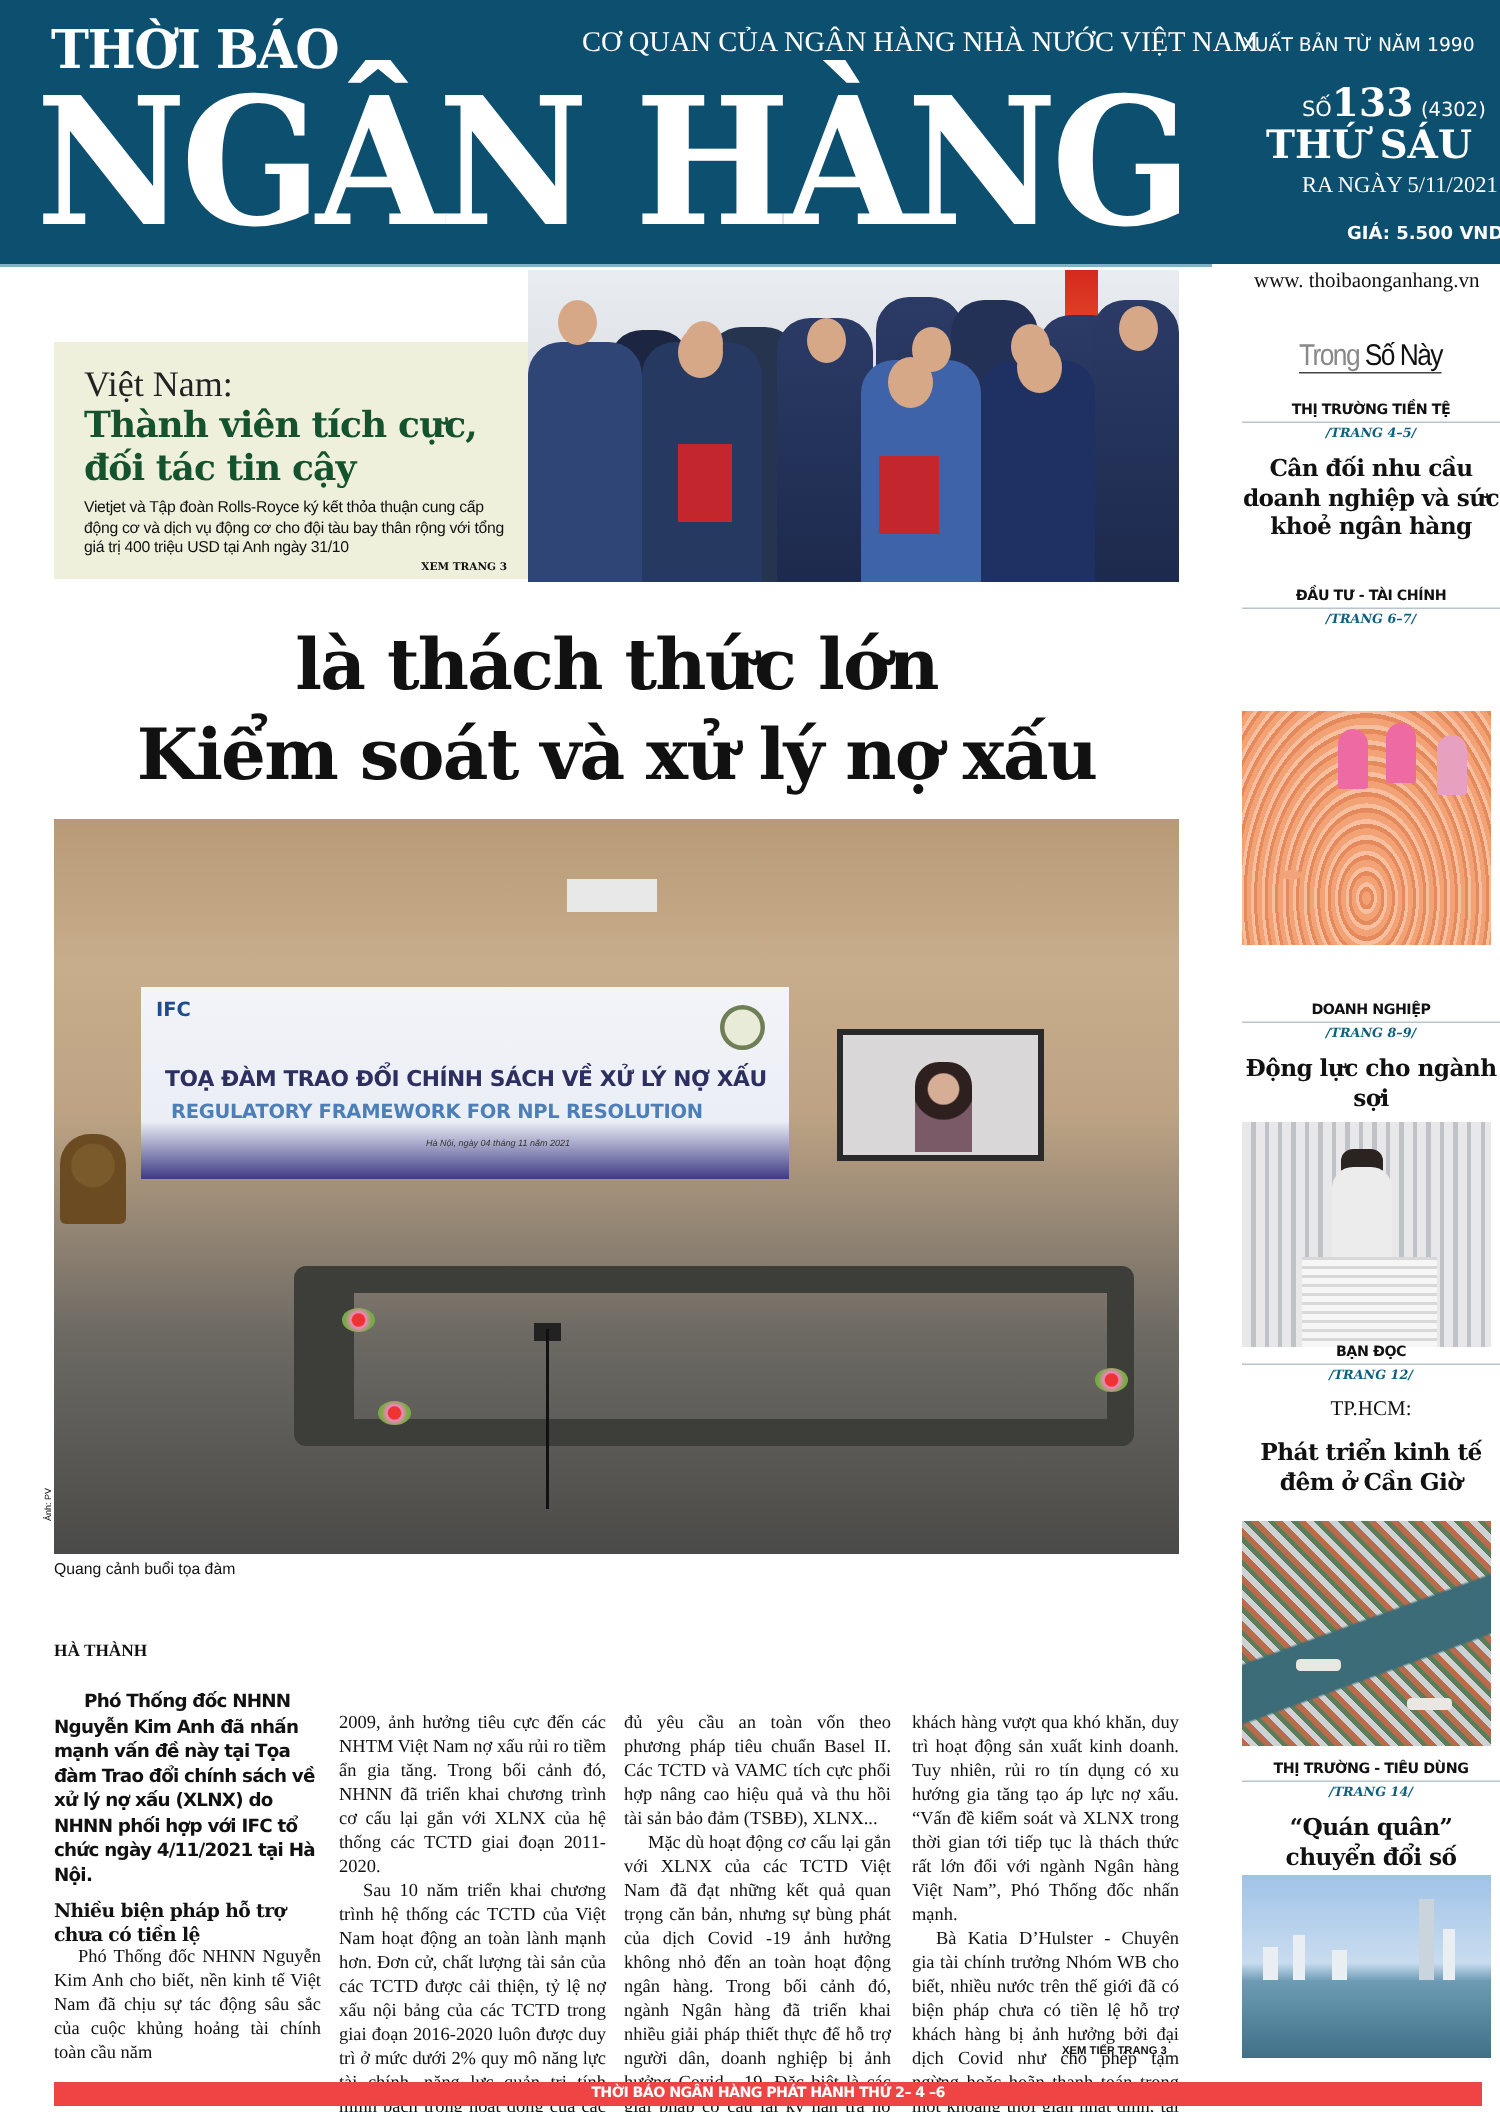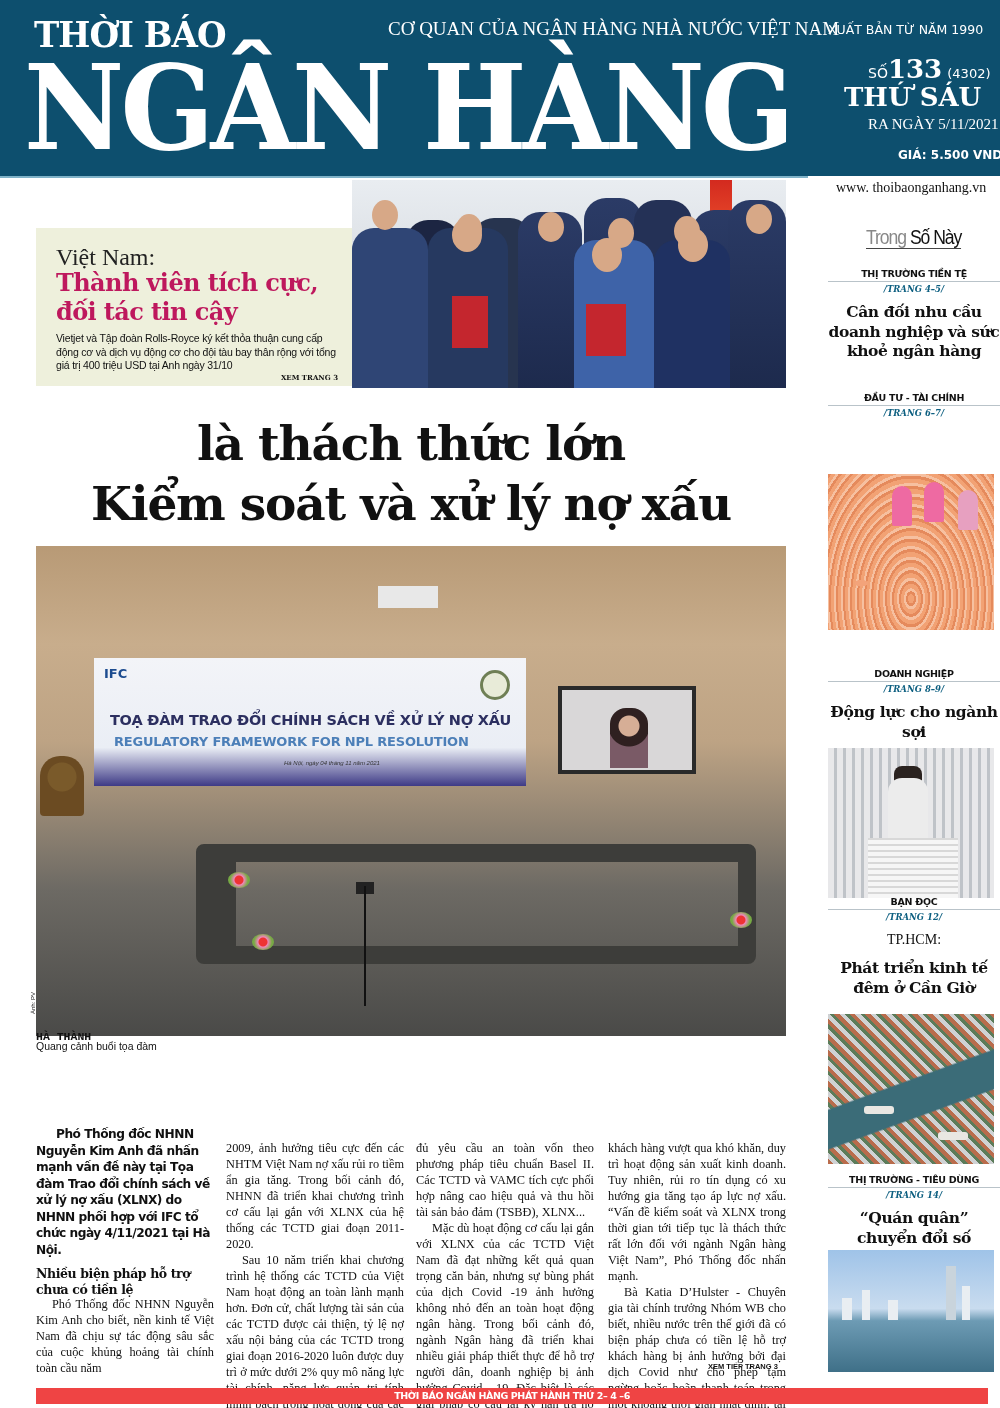--- a/index.html
+++ b/index.html
@@ -60,21 +60,21 @@
   .teaser {
     position: absolute; left: 36px; top: 228px; width: 316px; height: 158px;
     background: #eef0dc;
   }
   .teaser-kicker {
     position: absolute; left: 20px; top: 16px;
     font-family: "Liberation Serif", serif; font-size: 24px; color: #222;
   }
   .teaser-title {
     position: absolute; left: 20px; top: 40px; width: 300px;
-    font-family: "DejaVu Serif", serif; font-weight: 900; font-size: 24px; line-height: 29px; color: #be185d;
+    font-family: "DejaVu Serif", serif; font-weight: 900; font-size: 24px; line-height: 29px; color: #14532d;
     letter-spacing: -0.6px;
   }
   .teaser-desc {
     position: absolute; left: 20px; top: 104px; width: 290px;
     font-family: "Liberation Sans", sans-serif; font-size: 10.5px; line-height: 13.5px; color: #111;
     letter-spacing: -0.2px;
   }
   .teaser-more {
     position: absolute; right: 14px; bottom: 4px;
     font-family: "DejaVu Serif", serif; font-weight: 900; font-size: 7px; color: #111;
@@ -151,22 +151,22 @@
 
   
   .headline {
     position: absolute; left: 36px; top: 414px; width: 750px; text-align: center;
     font-family: "DejaVu Serif", serif; font-weight: 900; font-size: 47px; line-height: 60px; color: #111;
     letter-spacing: -1.2px;
   }
 
   
   .byline {
-    position: absolute; left: 36px; top: 1030px;
-    font-family: Liberation Mono, monospace; font-weight: bold; font-size: 11.5px; color: #111;
+    position: absolute; left: 36px; top: 1095px;
+    font-family: Liberation Serif, serif; font-weight: bold; font-size: 11.5px; color: #111;
   }
   .lead {
     position: absolute; left: 36px; top: 1126px; width: 178px;
     font-family: "DejaVu Sans", sans-serif; font-weight: bold; font-size: 12.2px; line-height: 16.5px; color: #111;
     text-indent: 20px; letter-spacing: -0.5px;
   }
   .subhead {
     position: absolute; left: 36px; top: 1266px; width: 180px;
     font-family: "DejaVu Serif", serif; font-weight: 900; font-size: 12.5px; line-height: 16px; color: #111;
     letter-spacing: -0.4px;

